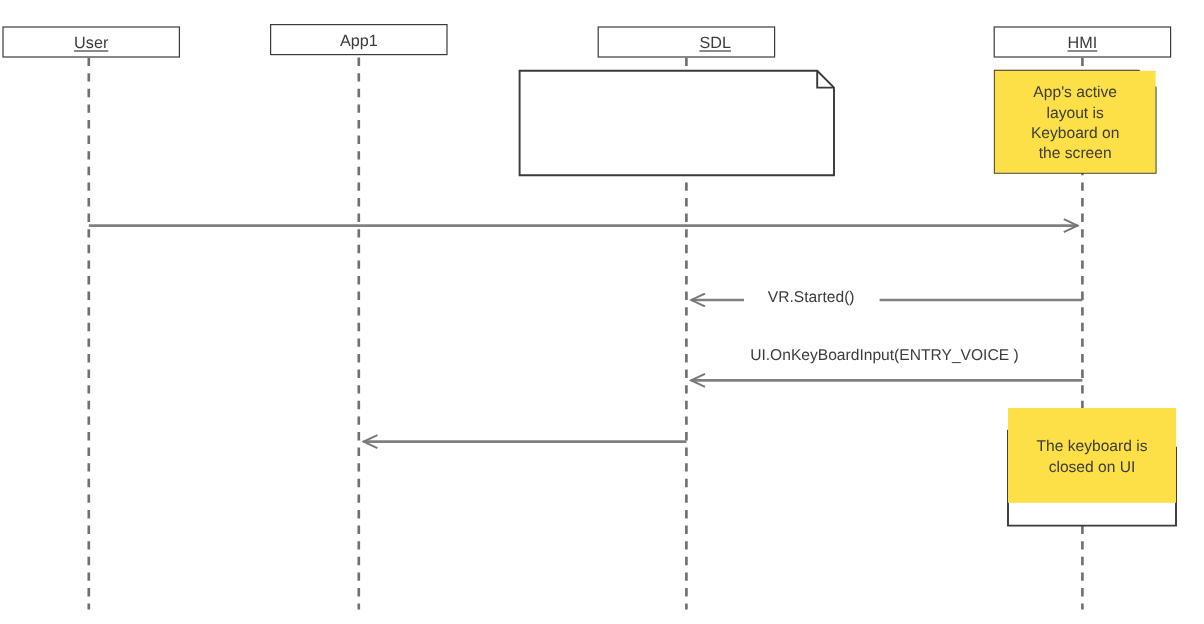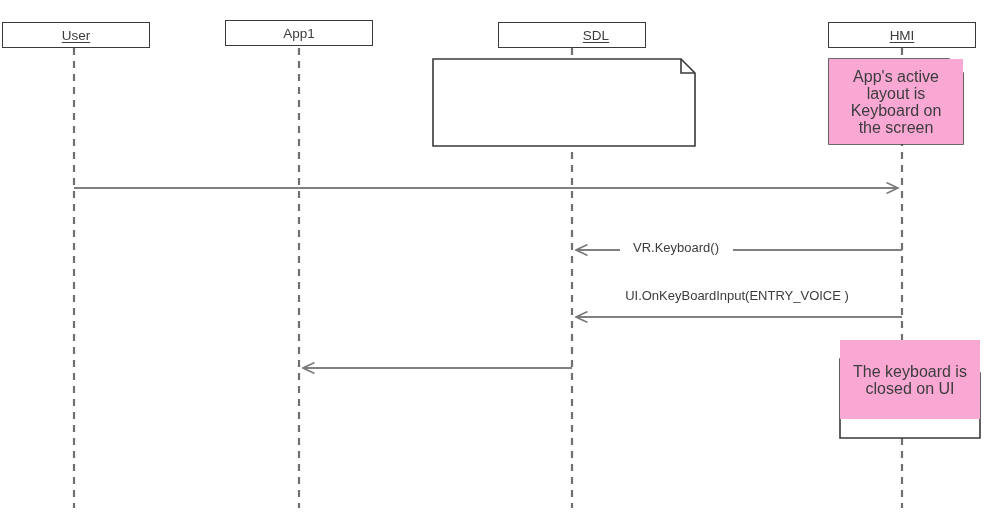--- a/index.html
+++ b/index.html
@@ -41,26 +41,26 @@
   .lifeline-head .lbl {
     text-decoration: underline;
     text-underline-offset: 2px;
   }
   .lifeline-head.no-underline .lbl {
     text-decoration: none;
   }
   .note {
     position: absolute;
     box-sizing: border-box;
-    background: #f9a8d4;
+    background: #fde047;
     display: flex;
     align-items: center;
     justify-content: center;
     text-align: center;
-    font-size: 16px;
+    font-size: 13px;
     line-height: 17px;
     color: #3c3c3c;
     white-space: pre-line;
     padding: 4px 8px;
   }
   .note .note-text {
     position: relative;
     z-index: 2;
   }
   .msg-label {
@@ -138,19 +138,19 @@
 layout is
 Keyboard on
 the screen</span>
   </div>
   <div class="note" style="left:840px;top:340px;width:140px;height:79px;border:none;">
     <span class="note-text">The keyboard is
 closed on UI</span>
   </div>
 
   <div class="msg-label centered" style="left:676px;top:240px;background:#ffffff;padding:0 6px;">
-    <span>VR.Keyboard()</span>
+    <span>VR.Started()</span>
   </div>
   <div class="msg-label centered" style="left:737px;top:288px;">
     <span>UI.OnKeyBoardInput(ENTRY_VOICE )</span>
   </div>
 
 </div>
 
 </body></html>

